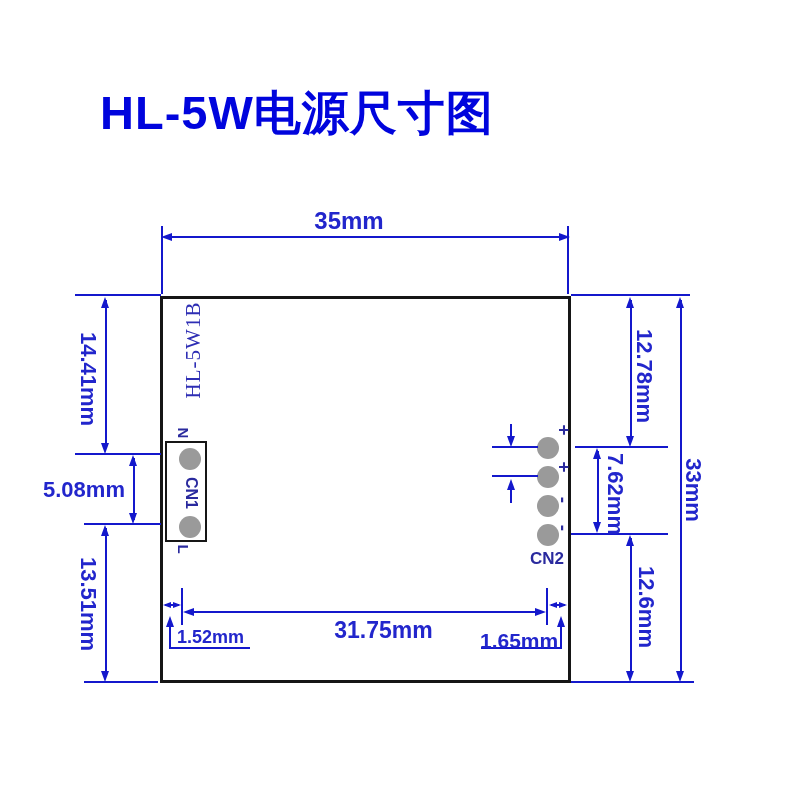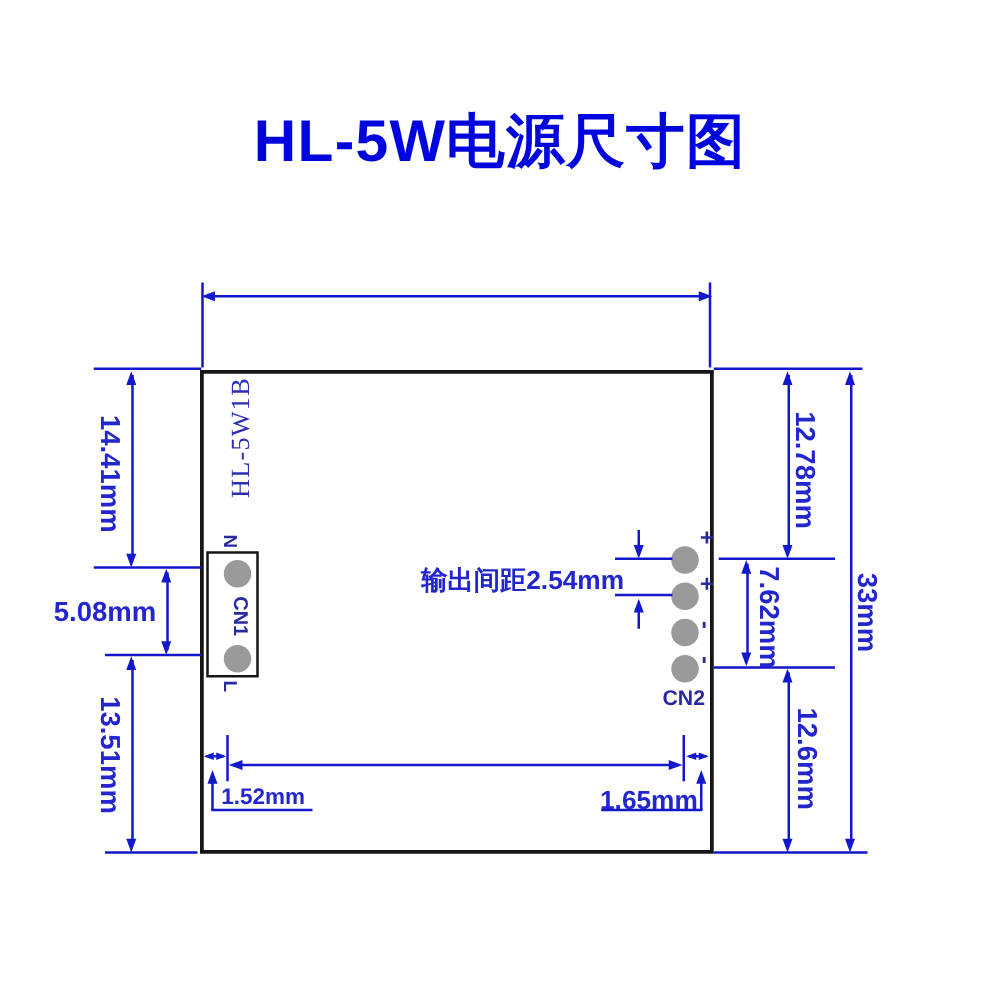--- a/index.html
+++ b/index.html
@@ -6,21 +6,21 @@
     --blue:#1418cc;
     --lblblue:#2226cc;
     --navy:#2a2a9e;
     --padgray:#9a9a9a;
     --ink:#161616;
   }
   *{margin:0;padding:0;box-sizing:border-box;}
   body{background:#ffffff;font-family:"Liberation Sans",sans-serif;}
   .canvas{position:relative;width:800px;height:800px;background:#ffffff;overflow:hidden;}
 
-  .title{position:absolute;left:100px;top:82px;width:600px;text-align:center;
+  .title{position:absolute;left:100px;top:82px;width:600px;text-align:left;
          font-size:47px;font-weight:bold;color:#0004dd;letter-spacing:1px;}
 
   .board{position:absolute;left:160px;top:296px;width:411px;height:387px;
          border:3px solid var(--ink);background:#ffffff;}
 
   .cn1rect{position:absolute;left:165px;top:441px;width:42px;height:101px;
            border:2px solid var(--ink);background:#ffffff;}
 
   .pad{position:absolute;width:22px;height:22px;border-radius:50%;background:var(--padgray);}
 
@@ -67,33 +67,33 @@
   <div class="pad" style="left:537px;top:437px;"></div>
   <div class="pad" style="left:537px;top:466px;"></div>
   <div class="pad" style="left:537px;top:495px;"></div>
   <div class="pad" style="left:537px;top:524px;"></div>
   <div class="pol" style="left:555px;top:421px;">+</div>
   <div class="pol" style="left:555px;top:458px;">+</div>
   <div class="pol" style="left:554px;top:491px;">-</div>
   <div class="pol" style="left:554px;top:519px;">-</div>
   <div class="conlbl" style="left:530px;top:549px;font-size:17px;">CN2</div>
 
-  <div class="dimlbl" style="left:337px;top:450px;font-size:21px;">输出间距2.54mm</div>
   <div class="hl" style="left:492px;top:446px;width:46px;"></div>
   <div class="hl" style="left:492px;top:475px;width:46px;"></div>
   <div class="vl" style="left:510px;top:424px;height:14px;"></div>
   <div class="ah down" style="left:507px;top:436px;"></div>
   <div class="ah up" style="left:507px;top:479px;"></div>
   <div class="vl" style="left:510px;top:489px;height:14px;"></div>
 
   <div class="vl" style="left:161px;top:226px;height:68px;"></div>
   <div class="vl" style="left:567px;top:226px;height:68px;"></div>
   <div class="hl" style="left:171px;top:236px;width:389px;"></div>
   <div class="ah left" style="left:161px;top:233px;"></div>
   <div class="ah right" style="left:559px;top:233px;"></div>
+  <div class="dimlbl" style="left:294px;top:207px;width:110px;text-align:center;font-size:24px;">35mm</div>
 
   <div class="hl" style="left:75px;top:294px;width:86px;"></div>
   <div class="hl" style="left:75px;top:453px;width:86px;"></div>
   <div class="hl" style="left:84px;top:523px;width:77px;"></div>
   <div class="hl" style="left:84px;top:681px;width:74px;"></div>
 
   <div class="vl" style="left:105px;top:300px;height:145px;"></div>
   <div class="ah up" style="left:101px;top:297px;"></div>
   <div class="ah down" style="left:101px;top:443px;"></div>
   <div class="dimlbl rot90" style="left:33px;top:366px;width:110px;height:26px;">14.41mm</div>
@@ -131,20 +131,21 @@
   <div class="vl" style="left:680px;top:300px;height:372px;"></div>
   <div class="ah up" style="left:676px;top:297px;"></div>
   <div class="ah down" style="left:676px;top:671px;"></div>
   <div class="dimlbl rot90" style="left:658px;top:477px;width:70px;height:26px;">33mm</div>
 
   <div class="vl" style="left:181px;top:588px;height:37px;"></div>
   <div class="vl" style="left:546px;top:588px;height:37px;"></div>
   <div class="hl" style="left:191px;top:611px;width:348px;"></div>
   <div class="ah left" style="left:183px;top:608px;"></div>
   <div class="ah right" style="left:535px;top:608px;"></div>
+  <div class="dimlbl" style="left:326px;top:617px;width:115px;text-align:center;font-size:23px;">31.75mm</div>
 
   <div class="hl" style="left:165px;top:604px;width:14px;"></div>
   <div class="ah sleft" style="left:163px;top:602px;"></div>
   <div class="ah sright" style="left:173px;top:602px;"></div>
   <div class="hl" style="left:551px;top:604px;width:14px;"></div>
   <div class="ah sleft" style="left:549px;top:602px;"></div>
   <div class="ah sright" style="left:559px;top:602px;"></div>
 
   <div class="ah up" style="left:166px;top:616px;"></div>
   <div class="vl" style="left:169px;top:626px;height:22px;"></div>

